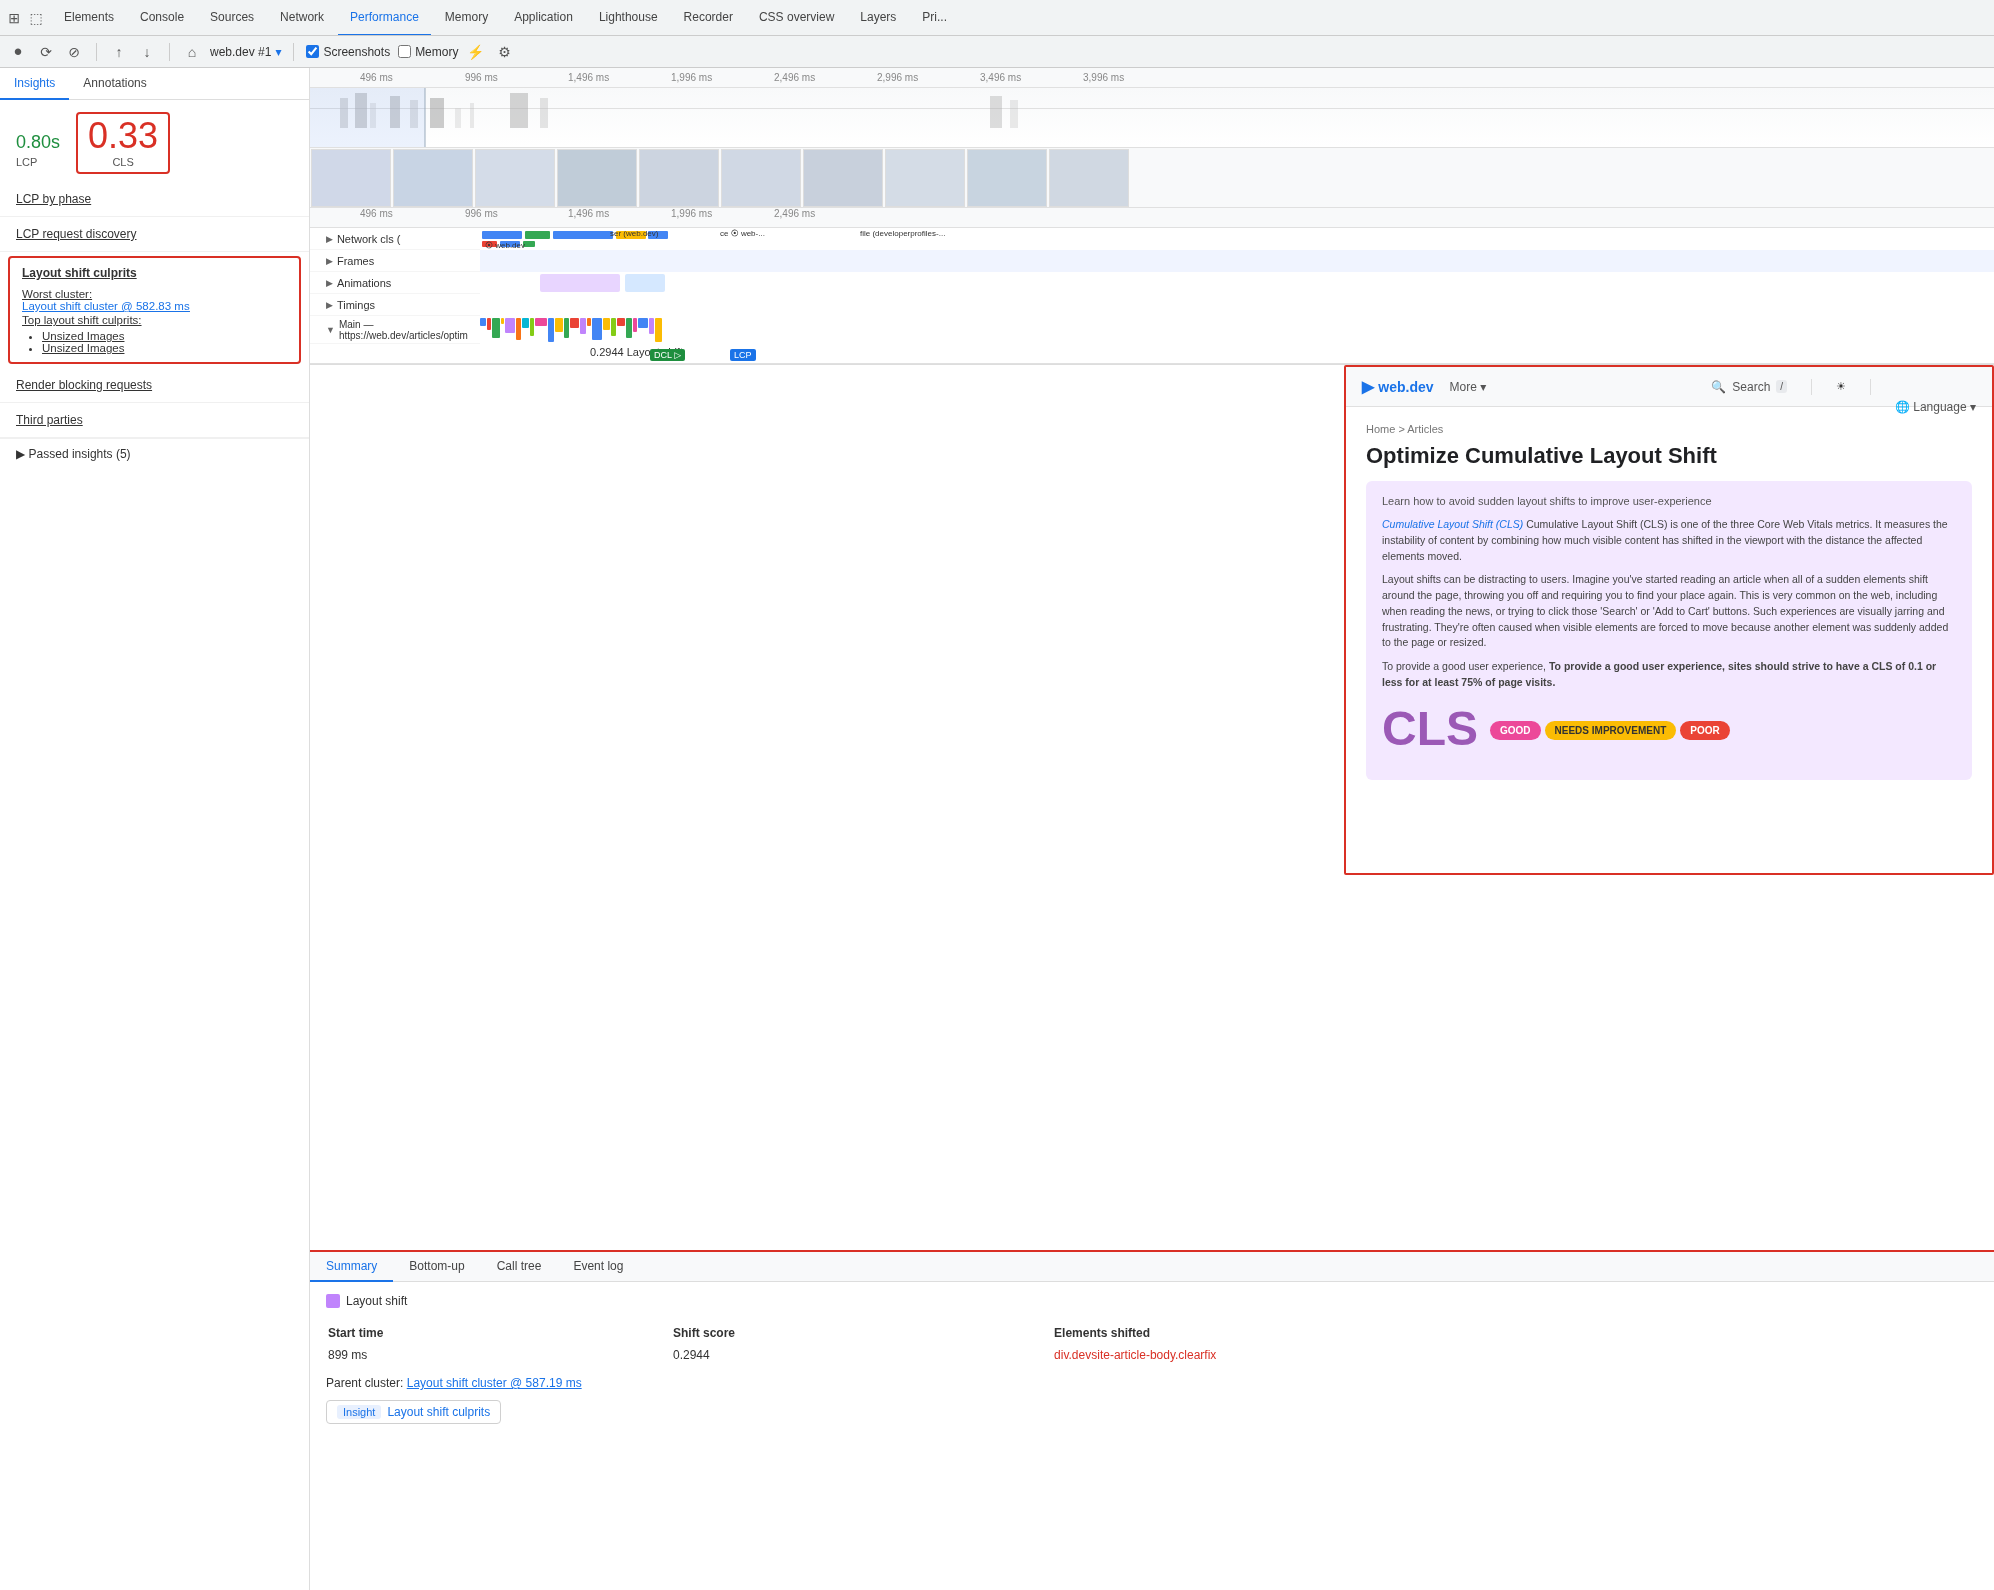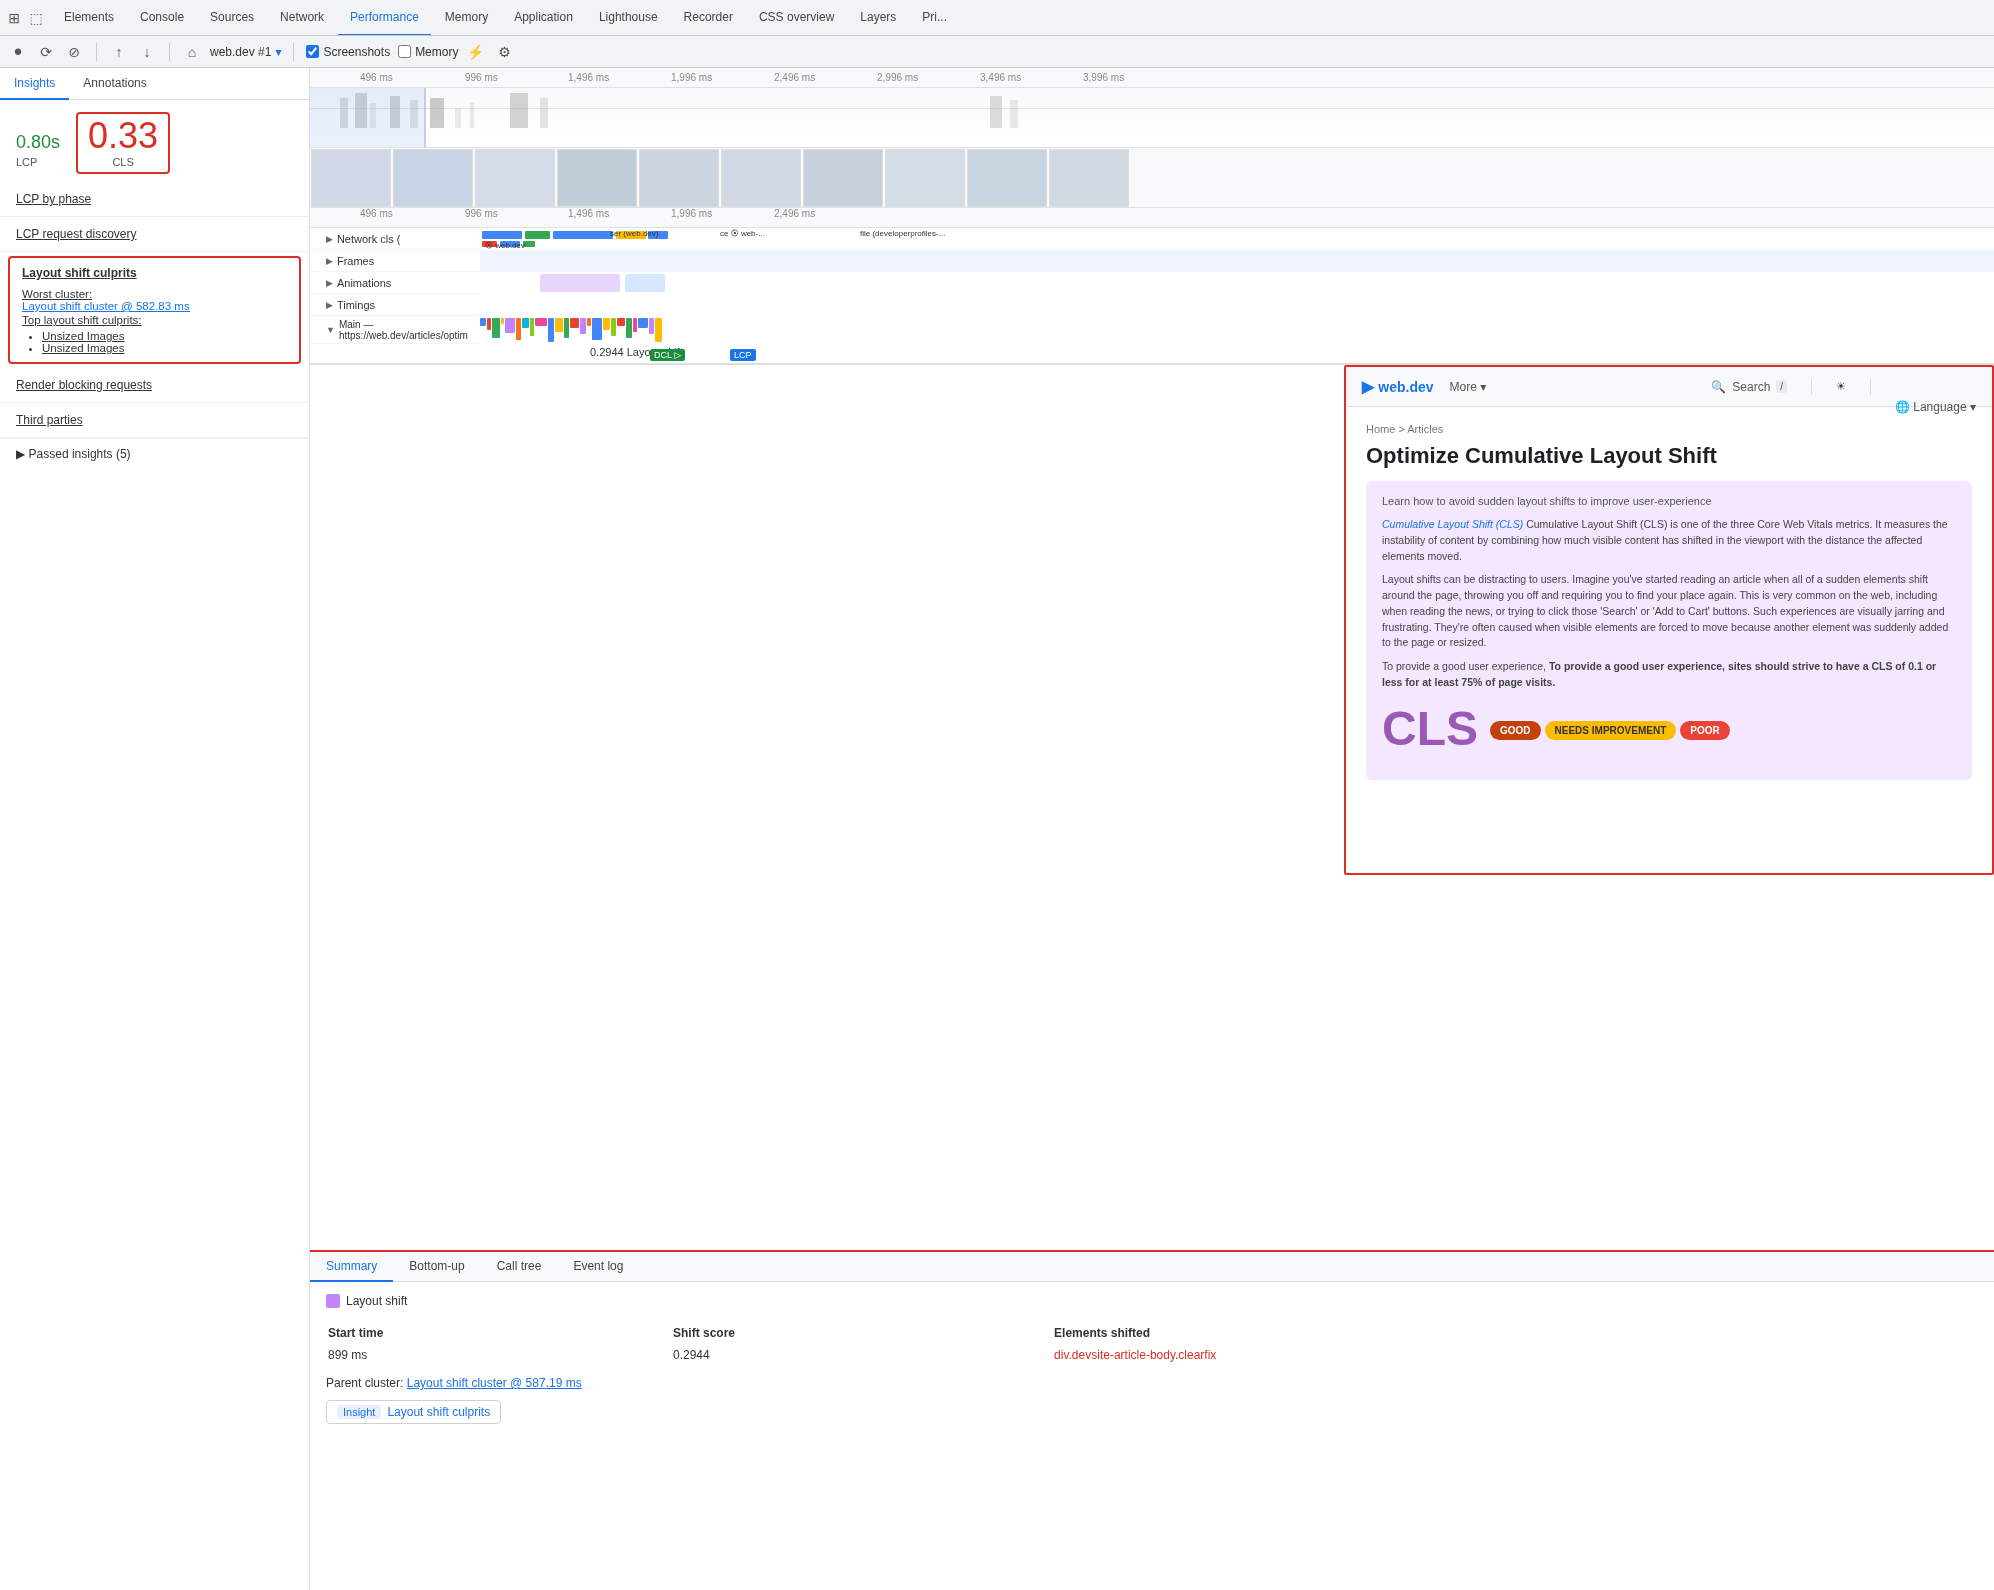--- a/index.html
+++ b/index.html
@@ -203,21 +203,21 @@
     .author-avatar { width: 32px; height: 32px; border-radius: 50%; background: #c084fc; }
     .author-avatar2 { width: 32px; height: 32px; border-radius: 50%; background: #93c5fd; }
     .author-name { font-size: 11px; color: #333; font-weight: 500; }
     .author-icons { font-size: 10px; color: #555; }
     .article-body { font-size: 10.5px; color: #444; line-height: 1.5; }
 
     .cls-section { display: flex; align-items: center; gap: 12px; padding: 10px 0; }
     .cls-big { font-size: 48px; font-weight: 700; color: #9b59b6; }
     .cls-buttons { display: flex; gap: 4px; margin-top: 4px; }
     .cls-btn { padding: 4px 10px; border-radius: 12px; font-size: 10px; color: #fff; font-weight: 600; }
-    .btn-good { background: #c2410c; }
+    .btn-good { background: #ec4899; }
     .btn-needs { background: #fbbc04; color: #333; }
     .btn-poor { background: #ea4335; }
 
     .dcl-marker {
       position: absolute; bottom: 2px; left: 200px; background: #1e8e3e; color: #fff;
       font-size: 9px; padding: 1px 4px; border-radius: 2px;
     }
     .lcp-marker {
       position: absolute; bottom: 2px; left: 260px; background: #1a73e8; color: #fff;
       font-size: 9px; padding: 1px 4px; border-radius: 2px;

